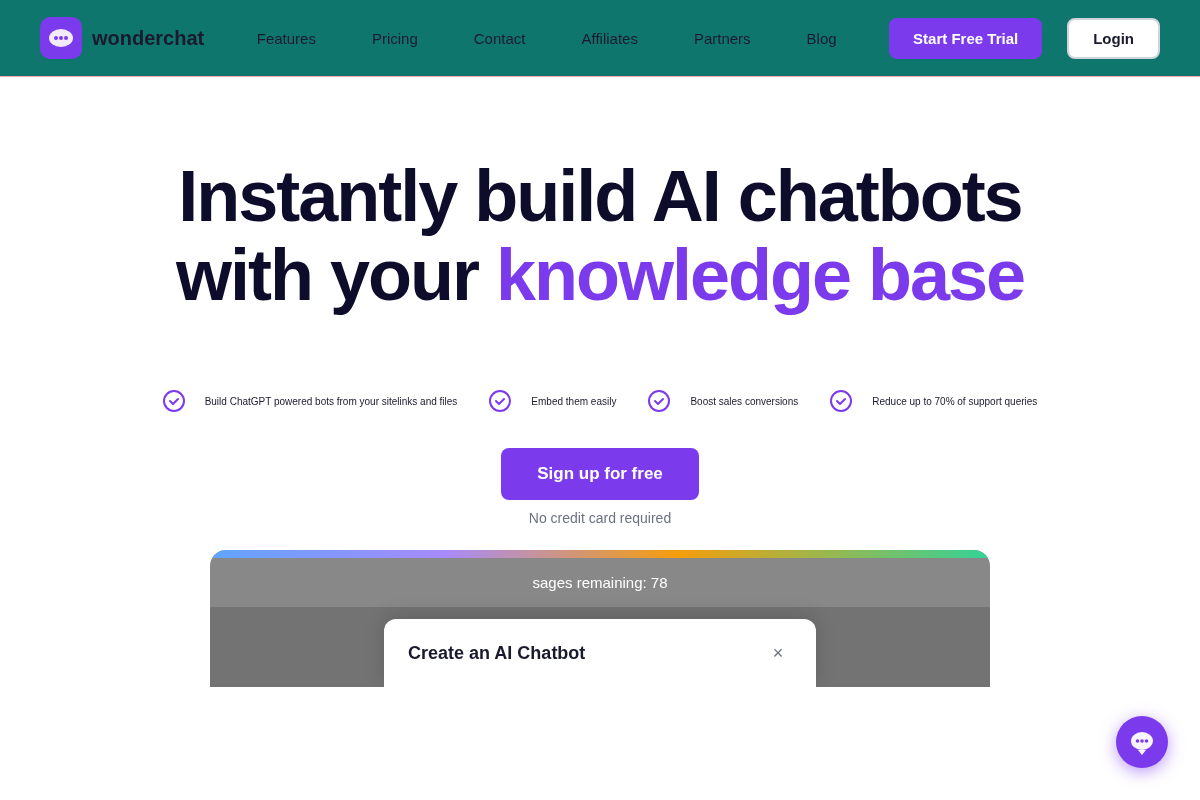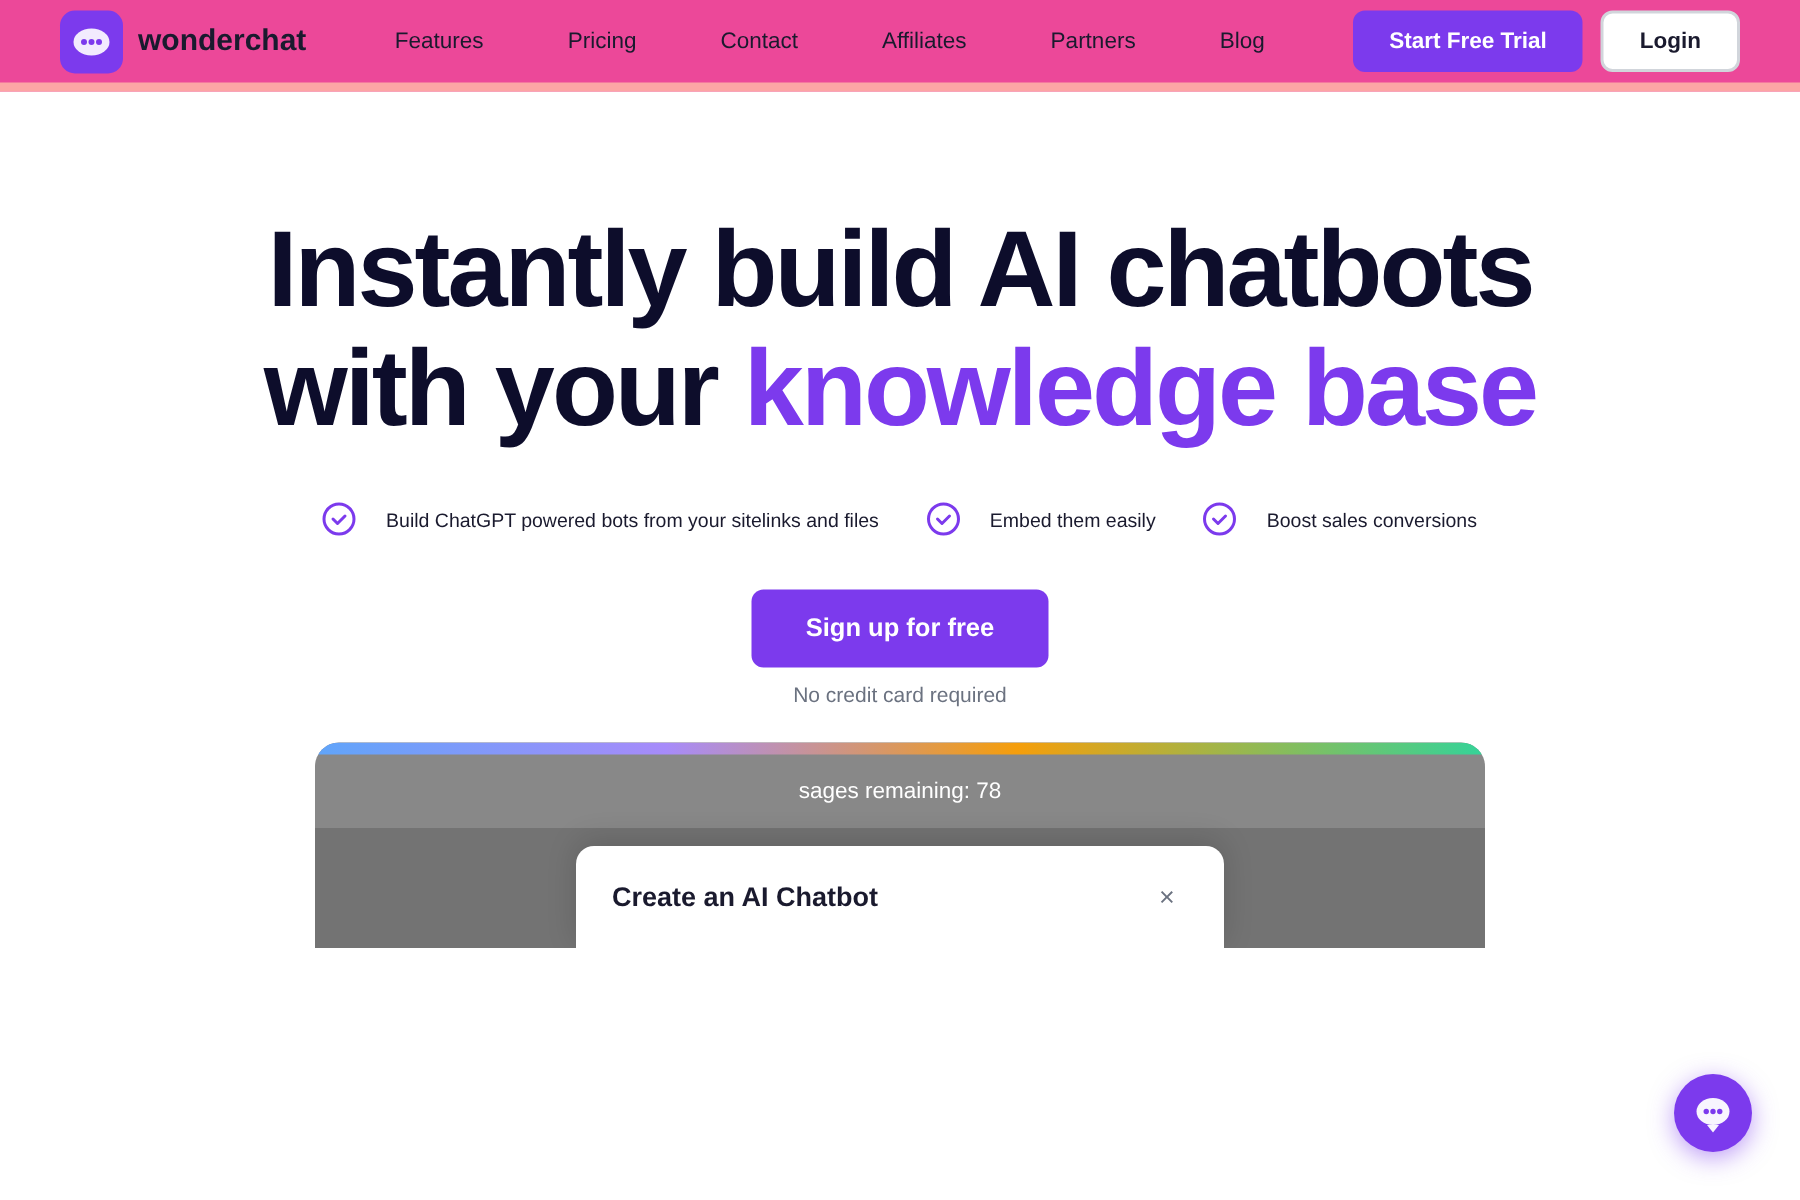--- a/index.html
+++ b/index.html
@@ -1,36 +1,36 @@
 <!DOCTYPE html>
 <html><head>
   <meta charset="utf-8">
   <style>
     * { margin: 0; padding: 0; box-sizing: border-box; }
     body { font-family: -apple-system, BlinkMacSystemFont, 'Segoe UI', sans-serif; background: #fff; overflow-x: hidden; }
 
     
     nav {
       display: flex; align-items: center; justify-content: space-between;
-      padding: 0 40px; height: 61px; border-bottom: 6px solid #fca5a5;
-      position: sticky; top: 0; background: #ec4899; z-index: 100;
+      padding: 0 40px; height: 77px; border-bottom: 1px solid #fca5a5;
+      position: sticky; top: 0; background: #0f766e; z-index: 100;
     }
     .nav-logo { display: flex; align-items: center; gap: 10px; cursor: pointer; text-decoration: none; }
     .logo-icon {
       width: 42px; height: 42px; background: #7c3aed; border-radius: 10px;
       display: flex; align-items: center; justify-content: center;
     }
     .logo-icon svg { width: 26px; height: 20px; }
     .logo-text { font-size: 20px; font-weight: 700; color: #1a1a2e; }
     .nav-links { display: flex; align-items: flex-start; gap: 56px; }
     .nav-links a {
       text-decoration: none; color: #1a1a2e; font-size: 15px; font-weight: 500;
       transition: color 0.2s;
     }
-    .nav-actions { display: flex; align-items: center; gap: 12px; }
+    .nav-actions { display: flex; align-items: center; gap: 25px; }
     .btn-trial {
       background: #7c3aed; color: #fff; border: none; border-radius: 8px;
       padding: 12px 24px; font-size: 15px; font-weight: 600; cursor: pointer;
       transition: background 0.2s;
     }
     .btn-login {
       background: #fff; color: #1a1a2e; border: 2px solid #d1d5db; border-radius: 8px;
       padding: 10px 24px; font-size: 15px; font-weight: 600; cursor: pointer;
       transition: border-color 0.2s;
     }
@@ -44,21 +44,21 @@
       font-size: 72px; font-weight: 900; line-height: 1.1;
       color: #0d0d2b; max-width: 900px; letter-spacing: -2px;
     }
     .hero-title .highlight { color: #7c3aed; }
     .hero-features {
       display: flex; flex-wrap: wrap; justify-content: center;
       gap: 12px 32px; margin-top: 36px; max-width: 900px;
     }
     .hero-feature {
       display: flex; align-items: center; gap: 20px;
-      font-size: 13px; color: #1a1a2e; font-weight: 500;
+      font-size: 10px; color: #1a1a2e; font-weight: 500; margin-top: 39px;
     }
     .check-icon {
       width: 22px; height: 22px; border-radius: 50%;
       border: 2px solid #7c3aed; display: flex; align-items: center; justify-content: center;
       flex-shrink: 0;
     }
     .check-icon svg { width: 12px; height: 12px; }
     .btn-signup {
       margin-top: 36px; background: #7c3aed; color: #fff; border: none;
       border-radius: 8px; padding: 16px 36px; font-size: 17px; font-weight: 600;
@@ -164,20 +164,28 @@
       <span>Embed them easily</span>
     </div>
     <div class="hero-feature">
       <div class="check-icon">
         <svg viewBox="0 0 12 12" fill="none">
             <path d="M2 6l3 3 5-5" stroke="#7c3aed" stroke-width="2" stroke-linecap="round" stroke-linejoin="round"></path>
           </svg>
       </div>
       <span>Boost sales conversions</span>
     </div>
+    <div class="hero-feature">
+      <div class="check-icon">
+        <svg viewBox="0 0 12 12" fill="none">
+            <path d="M2 6l3 3 5-5" stroke="#7c3aed" stroke-width="2" stroke-linecap="round" stroke-linejoin="round"></path>
+          </svg>
+      </div>
+      <span>Reduce up to 70% of support queries</span>
+    </div>
   </div>
 
   <button class="btn-signup">Sign up for free</button>
   <p class="no-cc">No credit card required</p>
 
   <div class="demo-section">
     <div class="demo-top-bar"></div>
     <div class="demo-messages-bar">sages remaining: 78</div>
     <div class="demo-content"></div>
     <div class="demo-modal">

